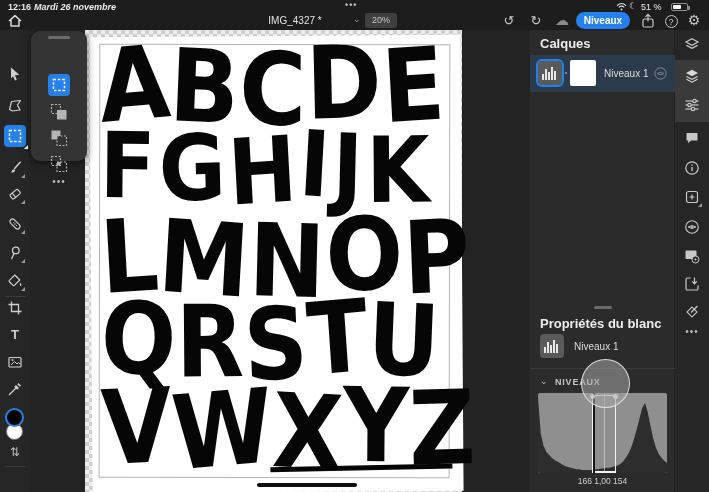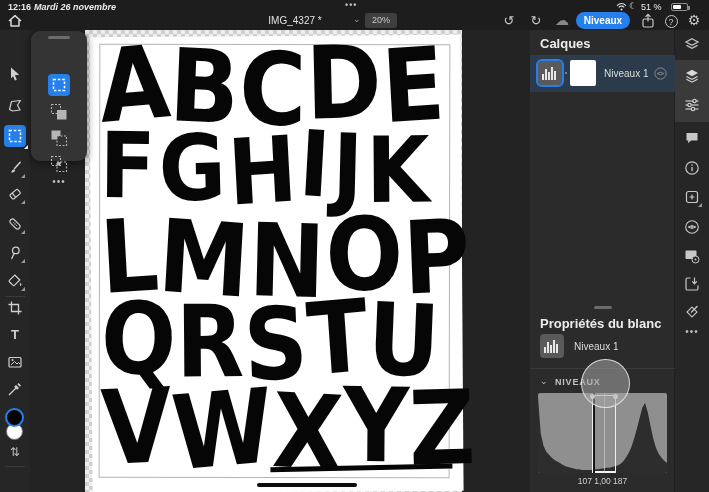--- a/index.html
+++ b/index.html
@@ -362,21 +362,21 @@
       <svg id="hist-svg" viewBox="0 0 100 80" preserveAspectRatio="none">
         <polygon id="hist-poly" fill="#2d2d2d" points="0,80 0.00,4.00 2.13,40.48 4.26,52.64 6.38,58.72 8.51,61.76 10.64,64.80 12.77,67.08 14.89,68.60 17.02,70.12 19.15,71.64 21.28,73.16 23.40,73.92 25.53,74.68 27.66,75.44 29.79,76.20 31.91,76.20 34.04,76.96 36.17,76.96 38.30,76.96 40.43,76.96 42.55,76.96 44.68,76.20 46.81,76.20 48.94,75.44 51.06,75.44 53.19,74.68 55.32,74.68 57.45,73.92 59.57,73.16 61.70,72.40 63.83,70.88 65.96,68.60 68.09,64.80 70.21,60.24 72.34,54.16 74.47,45.80 76.60,35.92 78.72,25.28 80.85,14.64 82.98,10.08 85.11,19.20 87.23,32.88 89.36,45.80 91.49,54.92 93.62,61.00 95.74,64.80 97.87,67.84 100.00,70.12 100,80"></polygon>
       </svg>
       <span class="lv-window" id="lv-window" style="left: 41.9608%; width: 18.4314%;"></span>
       <span class="lv-black" id="lv-black" style="left: calc(41.9608% + 1px);"></span>
       <span class="lv-mid" id="lv-mid" style="left: 51.1765%;"></span>
       <span class="lv-nub" id="lv-nub-b" style="left: calc(41.9608% - 2px);"></span>
       <span class="lv-nub" id="lv-nub-w" style="left: calc(60.3922% - 3px);"></span>
     </div>
     <span class="touch-circle"></span>
-    <span class="lv-values">107 1,00 187</span>
+    <span class="lv-values">166 1,00 154</span>
   </div>
 
   <div class="right-rail">
     <span class="rr-active-bg"></span>
     <span class="rr" style="top:7px;">
       <svg width="16" height="16" viewBox="0 0 16 16">
           <path d="M8 1.8 L14 5 L8 8.2 L2 5 Z" fill="none" stroke="#c8c8c8" stroke-width="1.2"></path>
           <path d="M2.5 8.4 L8 11.4 L13.5 8.4" fill="none" stroke="#c8c8c8" stroke-width="1.2"></path>
         </svg>
     </span>

